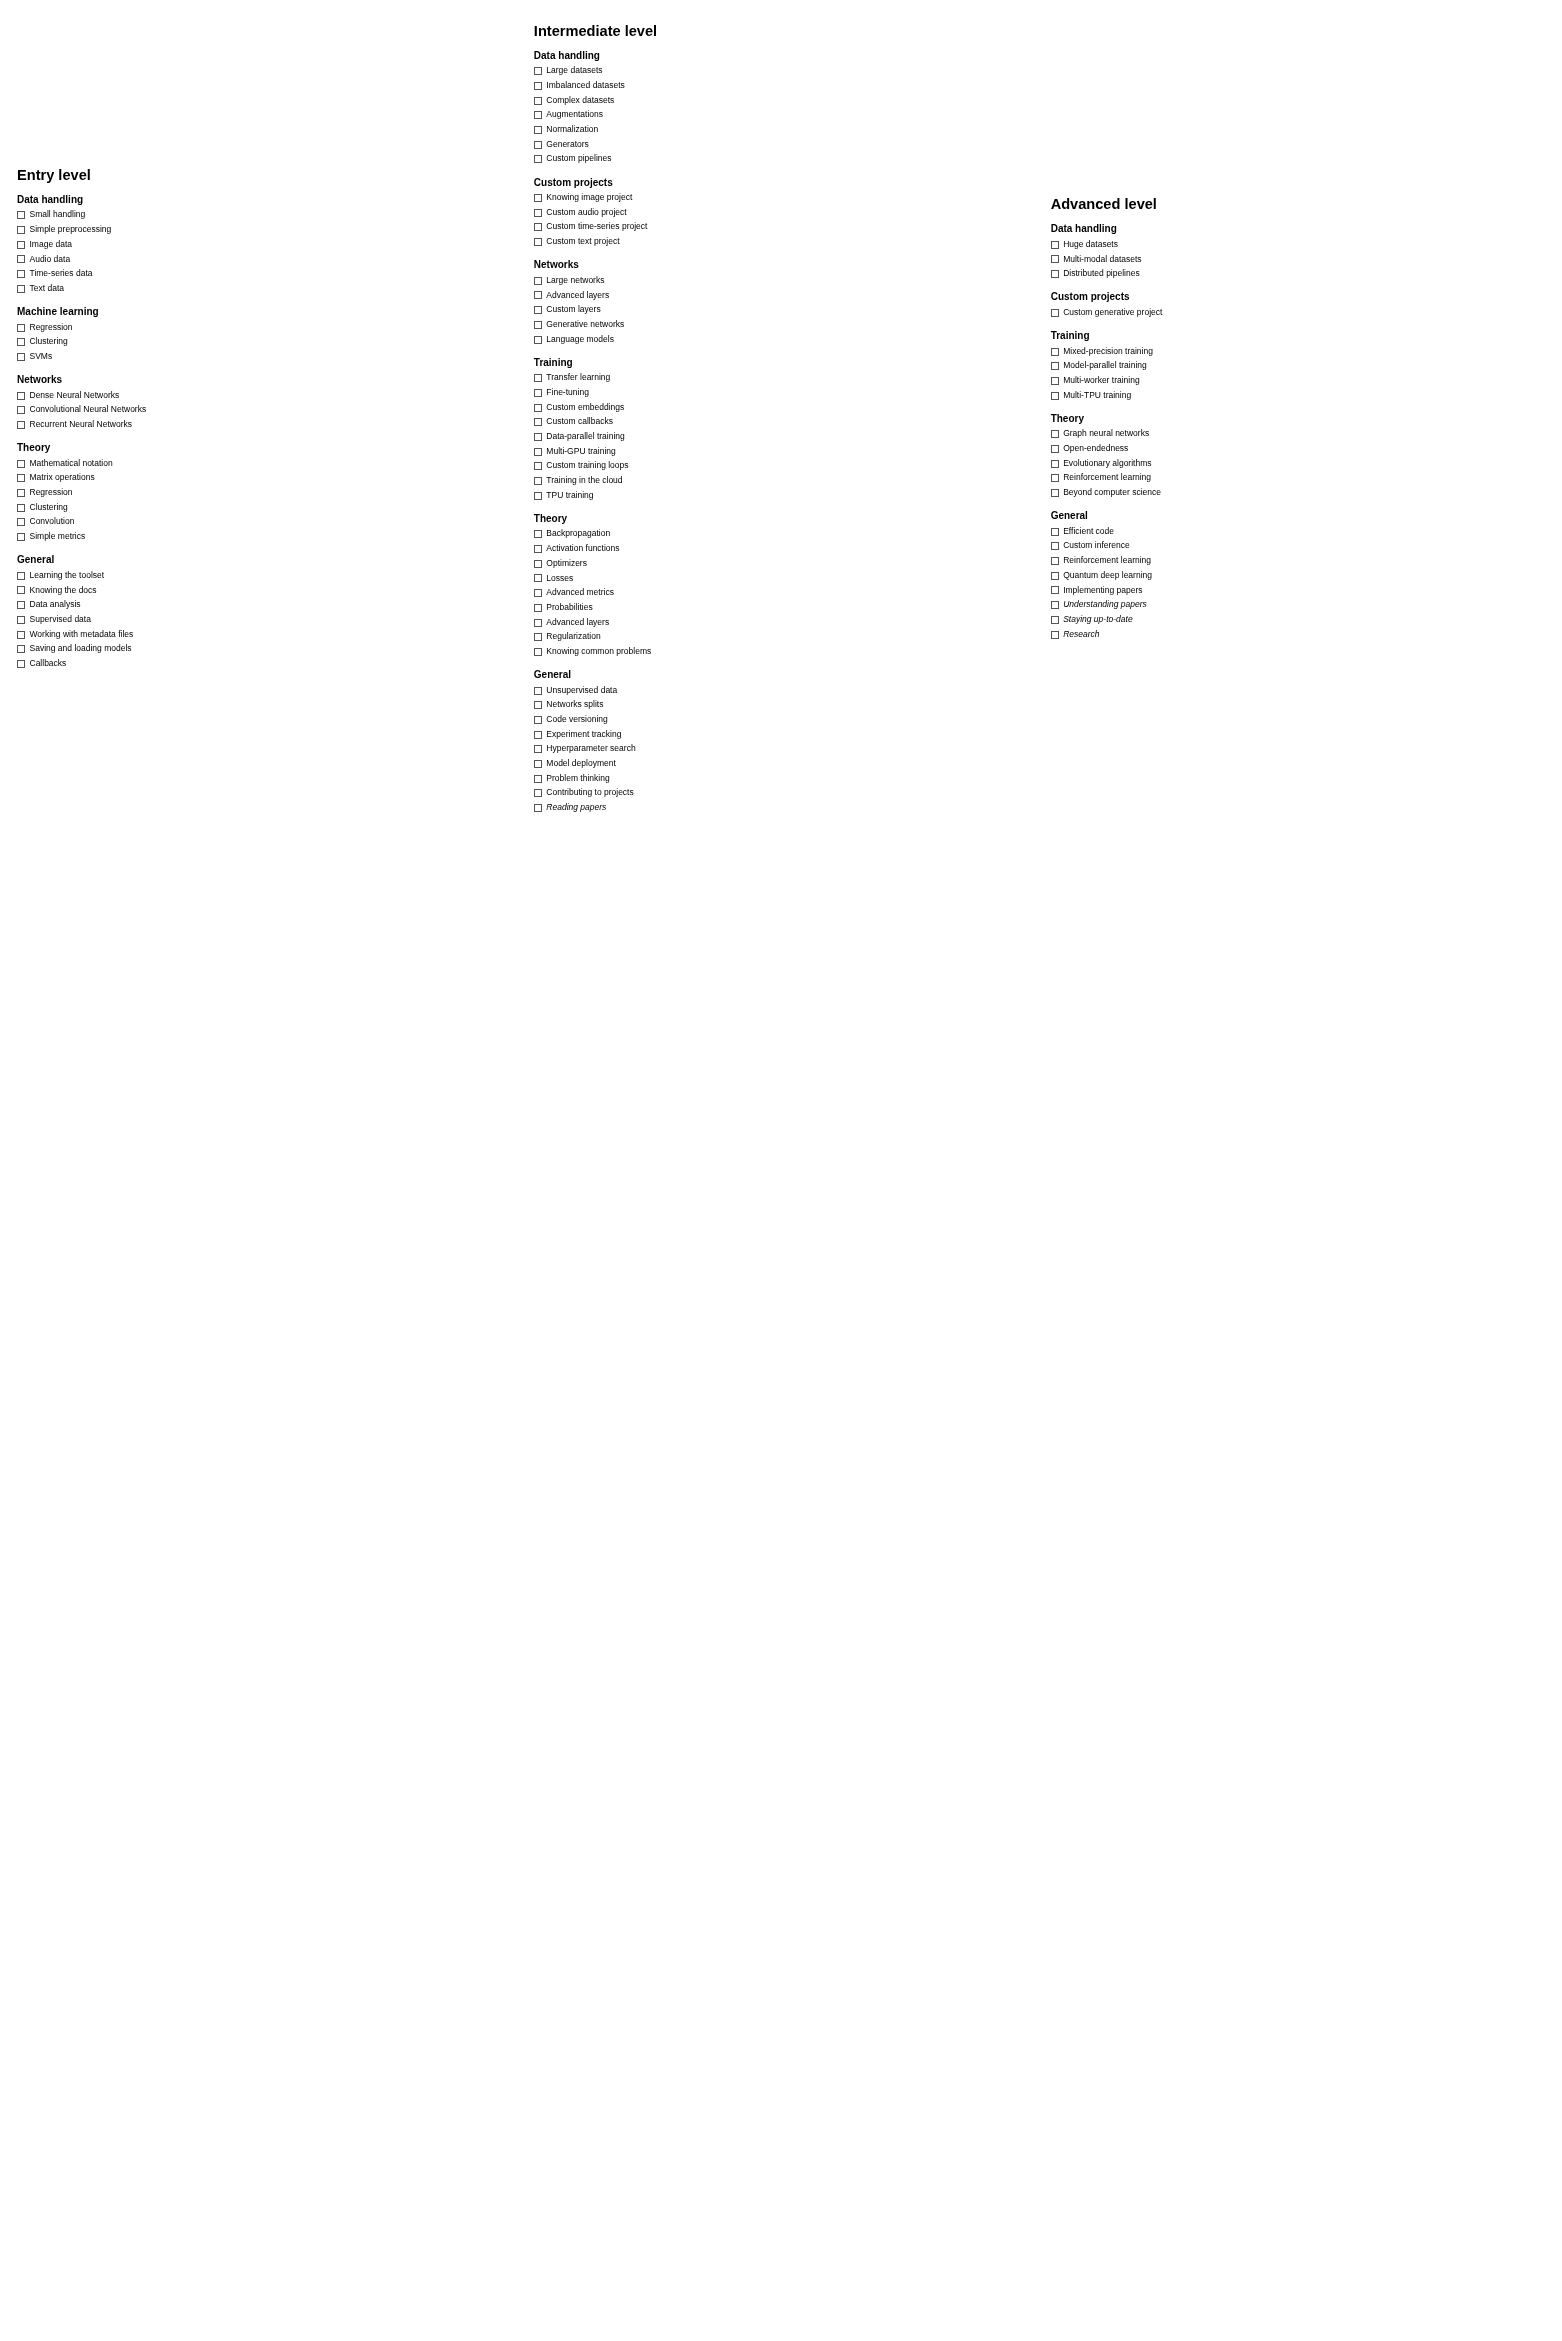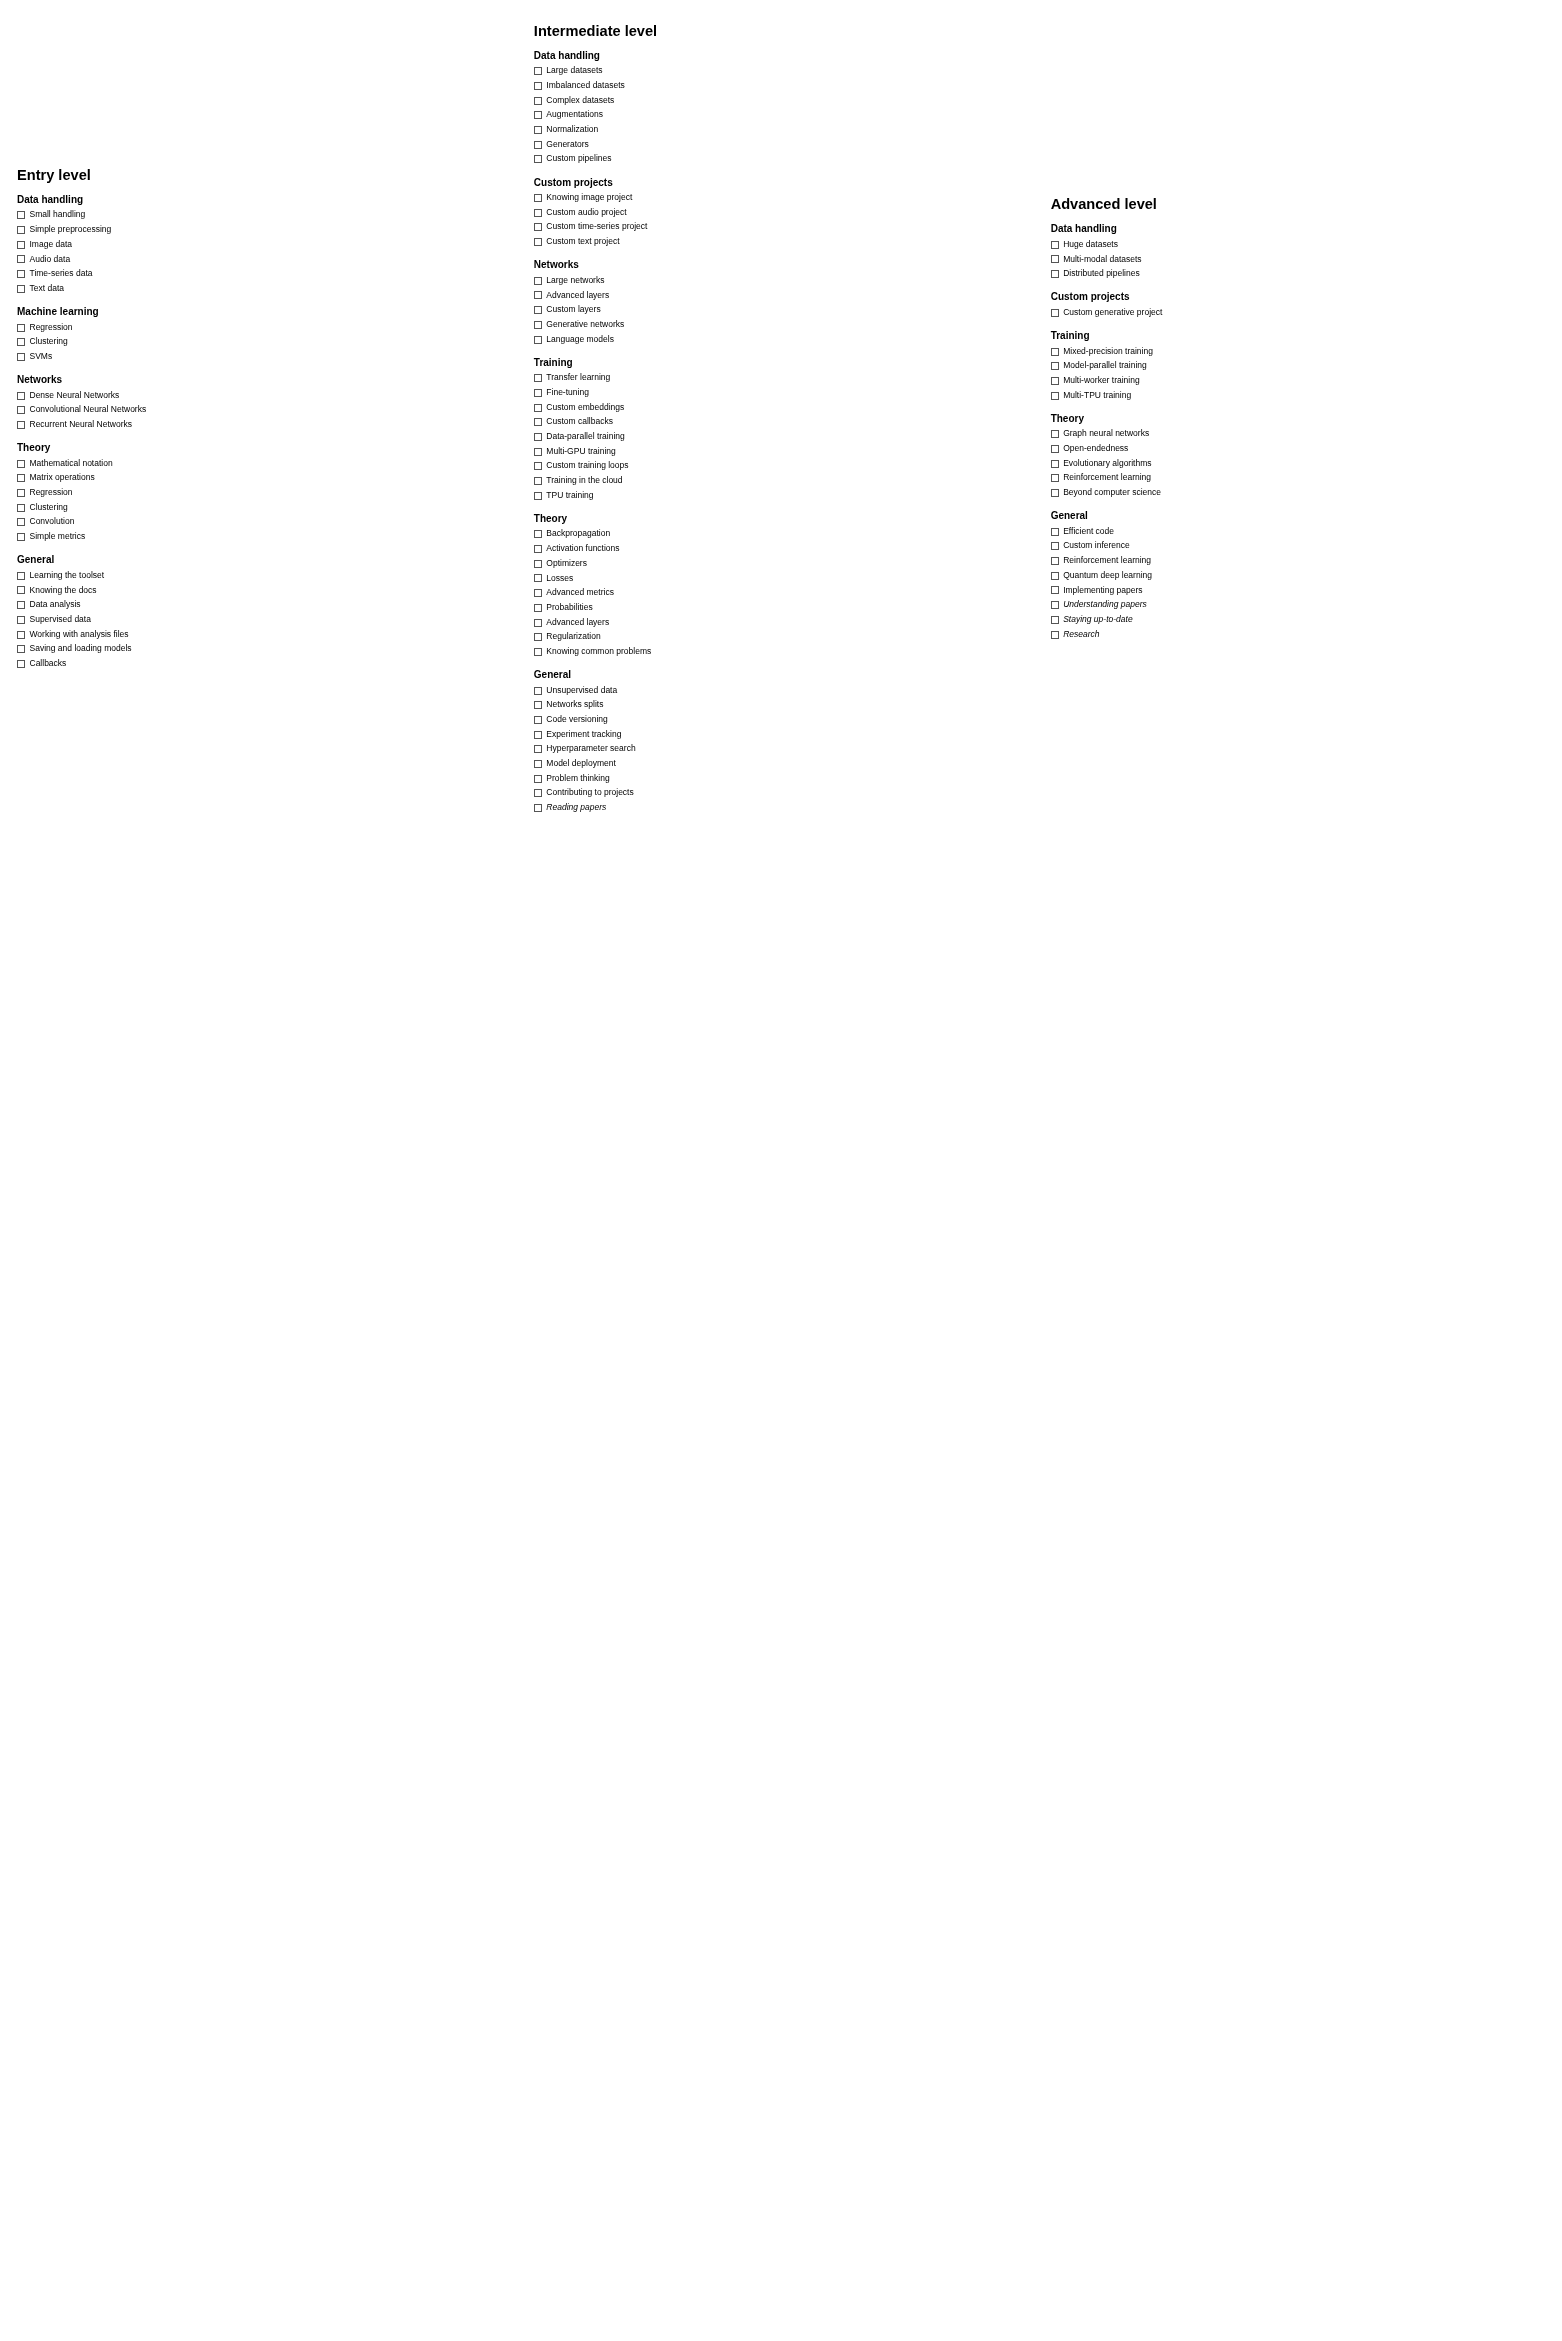--- a/index.html
+++ b/index.html
@@ -147,21 +147,21 @@
       <div class="checkbox-item">
         <span class="checkbox-box"></span>
         <span class="item-label">Data analysis</span>
       </div>
       <div class="checkbox-item">
         <span class="checkbox-box"></span>
         <span class="item-label">Supervised data</span>
       </div>
       <div class="checkbox-item">
         <span class="checkbox-box"></span>
-        <span class="item-label">Working with analysis files</span>
+        <span class="item-label">Working with metadata files</span>
       </div>
       <div class="checkbox-item">
         <span class="checkbox-box"></span>
         <span class="item-label">Saving and loading models</span>
       </div>
       <div class="checkbox-item">
         <span class="checkbox-box"></span>
         <span class="item-label">Callbacks</span>
       </div>
     </div>

